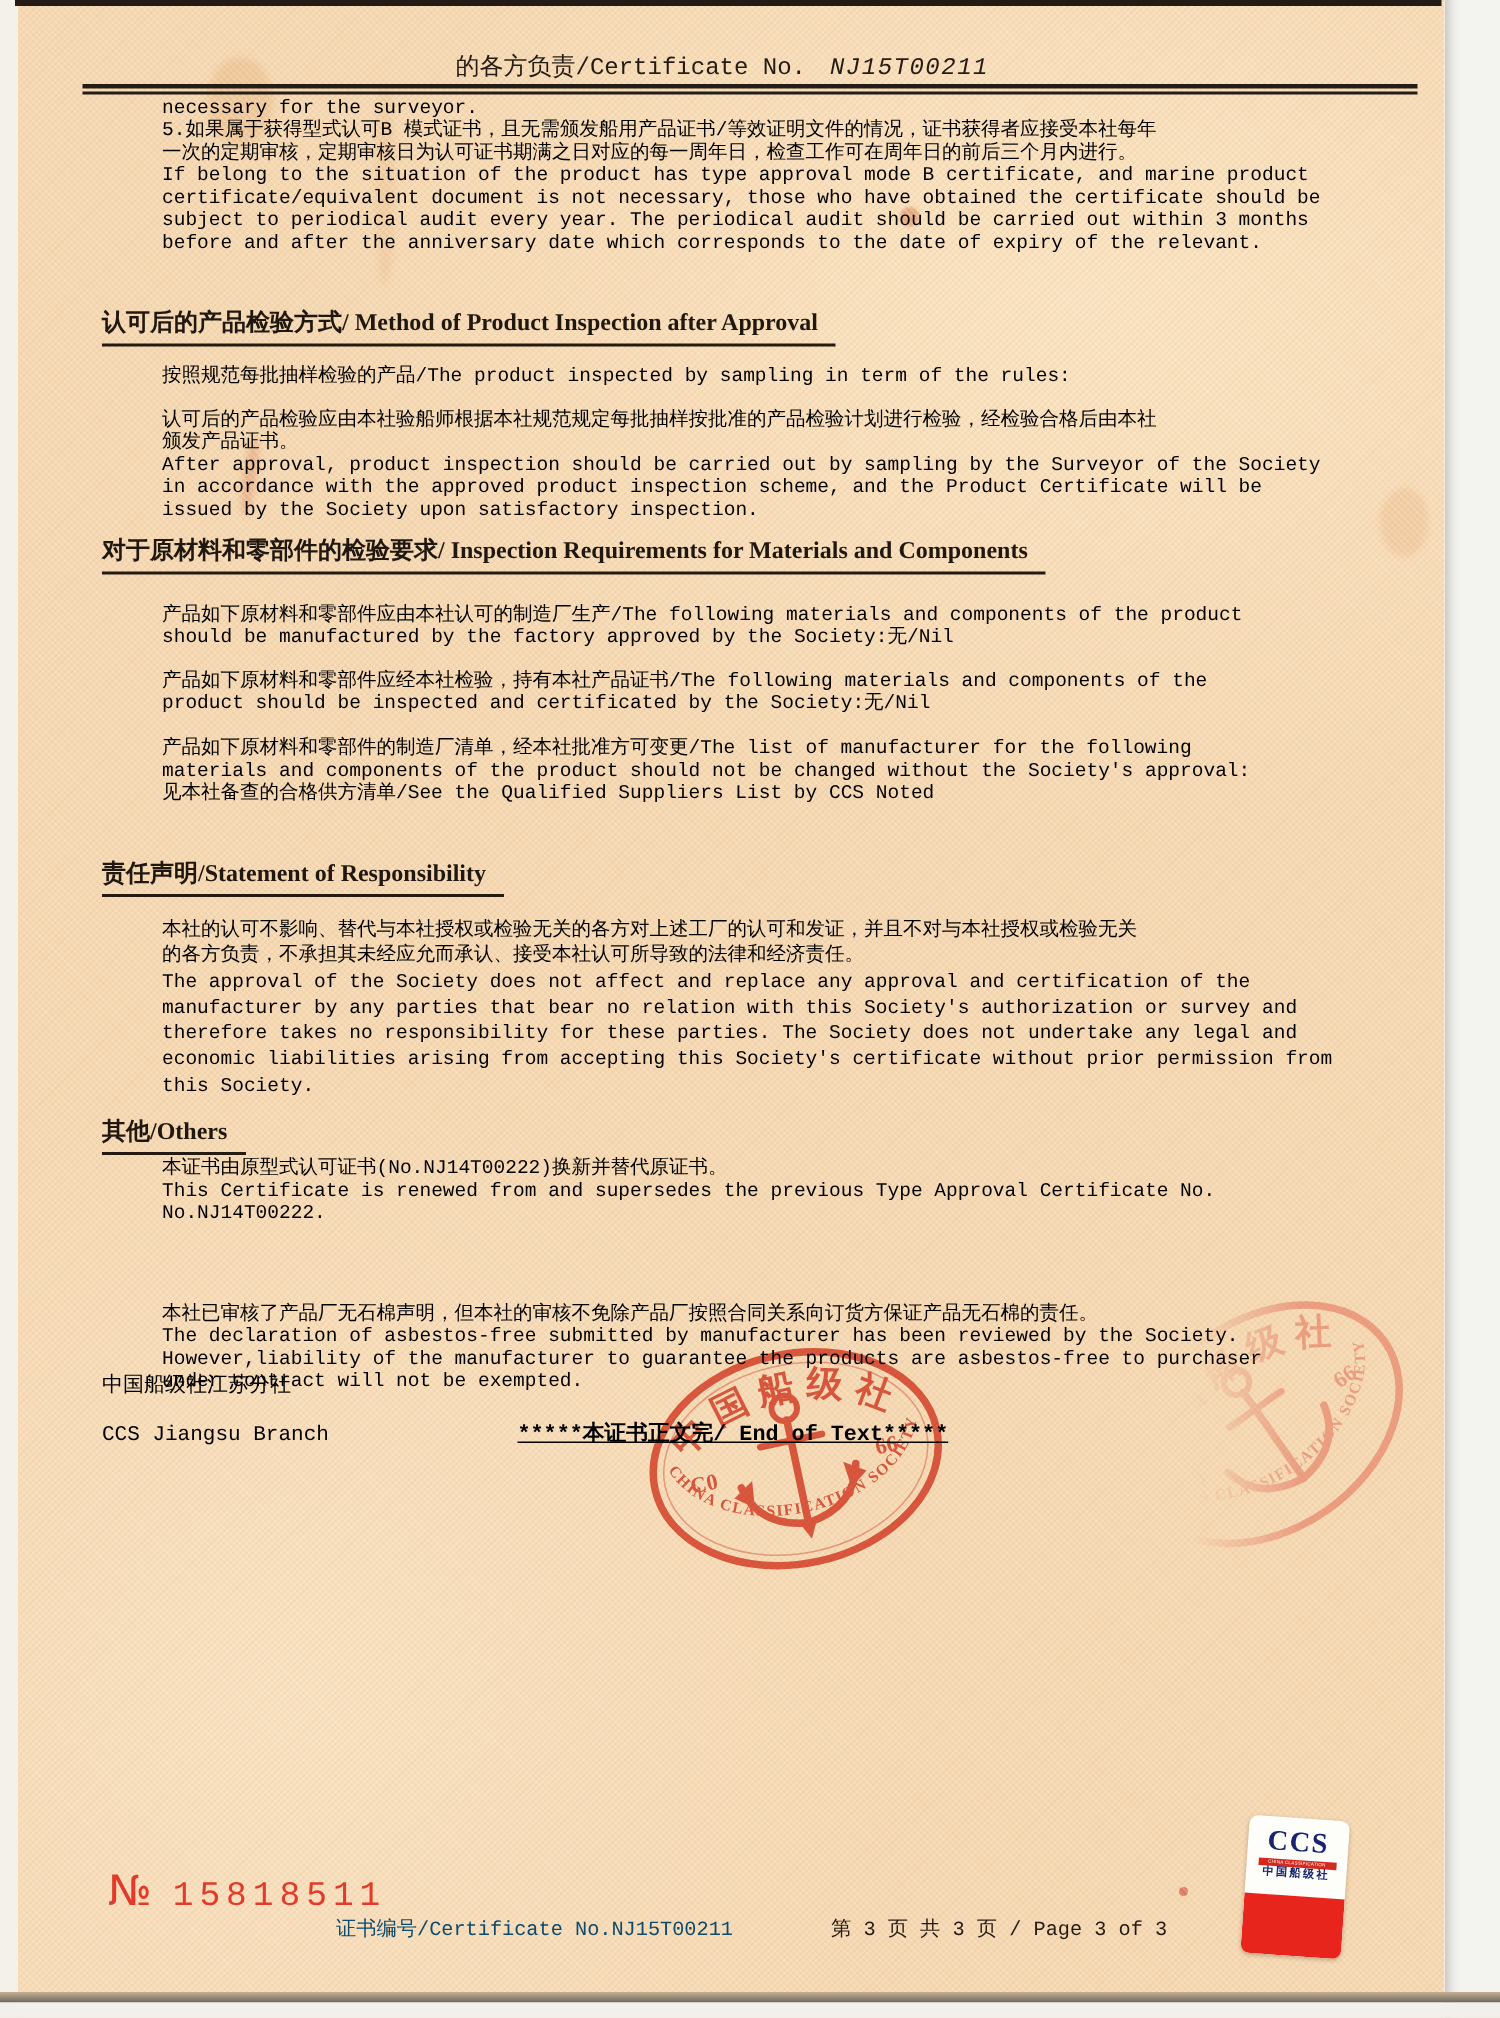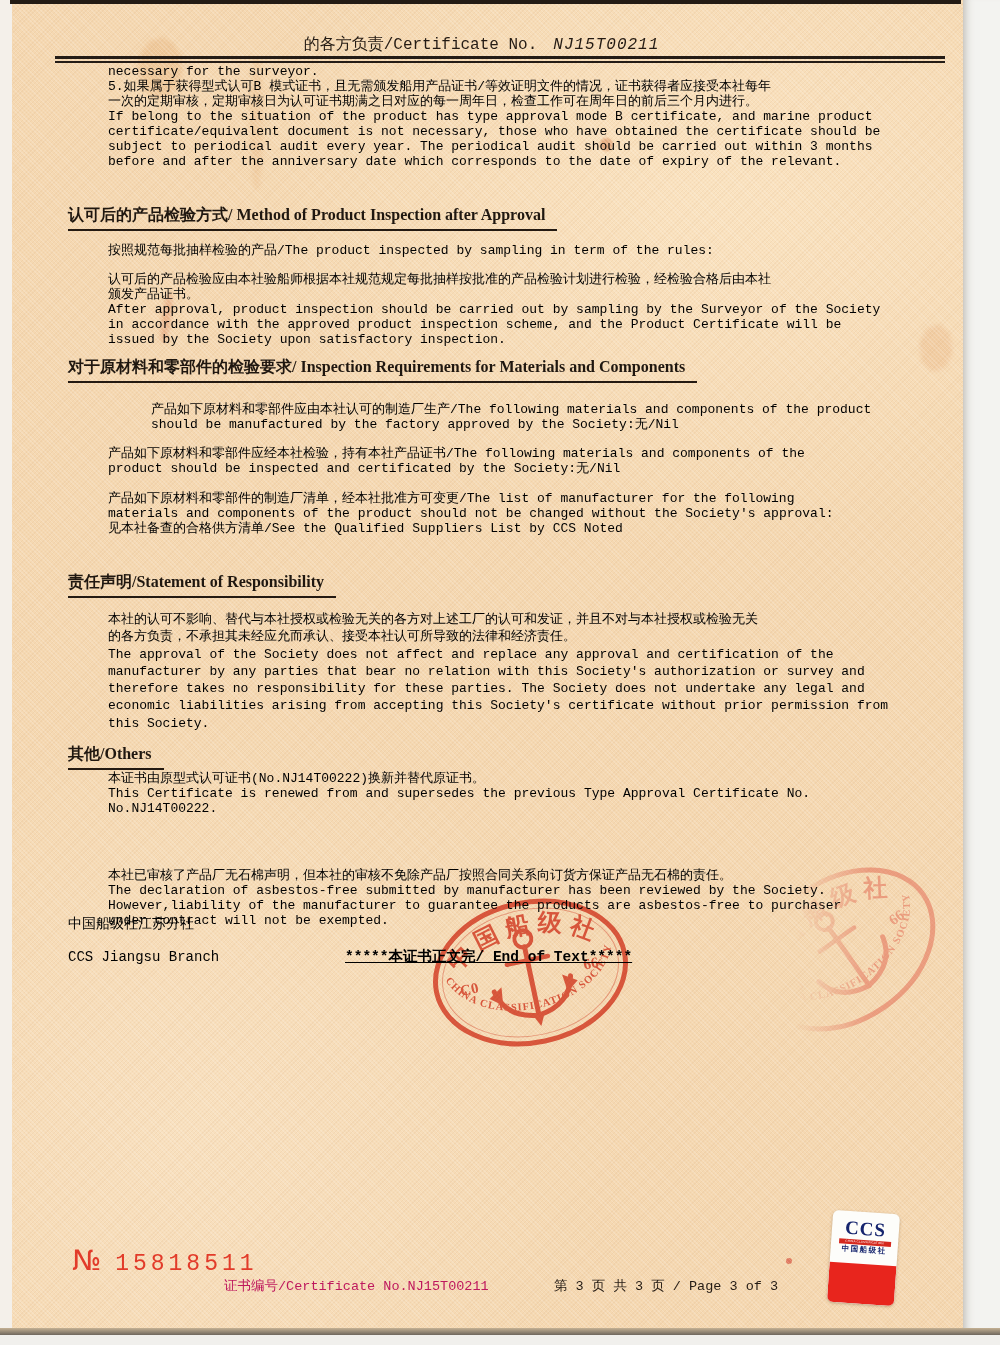--- a/index.html
+++ b/index.html
@@ -29,39 +29,39 @@
   .rule{position:absolute;left:55px;top:56px;width:890px;height:2px;
         border-top:3px solid #241c16;border-bottom:2px solid #241c16;}
   
   .para{position:absolute;white-space:pre-line;font-size:13px;line-height:15px;color:#000000;}
   .wide{line-height:17.3px;}
   .heading{position:absolute;font-family:"Liberation Serif","DejaVu Serif",serif;font-weight:bold;
            font-size:16px;color:#1f1710;border-bottom:2.5px solid #241a12;padding:0 12px 3px 0;
            white-space:nowrap;}
   .intro{left:108px;top:64px;}
   .h1{left:68px;top:205px;} .p1a{left:108px;top:243px;} .p1b{left:108px;top:272px;}
-  .h2{left:68px;top:357px;} .p2a{left:108px;top:402px;margin-left:43px;} .p2b{left:108px;top:446px;} .p2c{left:108px;top:491px;}
+  .h2{left:68px;top:357px;} .p2a{left:108px;top:402px;} .p2b{left:108px;top:446px;} .p2c{left:108px;top:491px;}
   .h3{left:68px;top:572px;} .p3a{left:108px;top:611px;}
   .h4{left:68px;top:744px;} .p4a{left:108px;top:771px;} .p4b{left:108px;top:831px;margin-top:37px;}
   .branch-cn{left:68px;top:917px;font-size:14px;}
   .branch-en{left:68px;top:950px;font-size:14px;}
   .endtext{left:345px;top:950px;font-size:14.5px;font-weight:bold;z-index:6;text-decoration:underline;}
   
   .stamp1{position:absolute;left:428px;top:895px;width:205px;height:155px;
           transform:rotate(-12deg);opacity:.85;mix-blend-mode:multiply;z-index:5;}
   .stamp2-wrap{position:absolute;left:642px;top:772px;width:405px;height:355px;z-index:5;
           -webkit-mask-image:linear-gradient(to right, transparent 38%, rgba(0,0,0,.9) 56%);
           mask-image:linear-gradient(to right, transparent 38%, rgba(0,0,0,.9) 56%);}
   .stamp2{position:absolute;left:100px;top:100px;width:205px;height:155px;
           transform:rotate(-35deg);opacity:.55;mix-blend-mode:multiply;}
   
   .f-serial{position:absolute;left:72px;top:1244px;color:#e23b2a;z-index:4;}
   .f-serial .nsign{font-family:"DejaVu Sans",sans-serif;font-size:28px;}
   .f-serial .digits{font-size:23px;letter-spacing:4px;margin-left:14px;}
-  .f-cert{position:absolute;left:224px;top:1277px;font-size:13.5px;color:#be185d;}
+  .f-cert{position:absolute;left:224px;top:1277px;font-size:13.5px;color:#0c4a6e;}
   .f-page{position:absolute;left:554px;top:1277px;font-size:13.5px;color:#241b14;}
   
   .sticker{position:absolute;left:830px;top:1212px;width:67px;height:92px;border-radius:6px;
            transform:rotate(4deg);background:#fdfdfa;box-shadow:0 1px 3px rgba(90,60,30,.35);
            overflow:hidden;z-index:7;text-align:center;}
   .sticker .brand{margin-top:7px;font-family:"Liberation Serif","DejaVu Serif",serif;font-weight:bold;
            font-size:19px;color:#16256e;letter-spacing:1px;line-height:19px;}
   .sticker .banner{margin:2px auto 1px;width:52px;height:5px;background:#d5281e;color:#fff;
            font-size:3px;line-height:5px;letter-spacing:.2px;overflow:hidden;font-family:"Liberation Sans",sans-serif;}
   .sticker .cjk{font-size:7.5px;color:#16256e;letter-spacing:1.5px;line-height:9px;font-weight:bold;}

